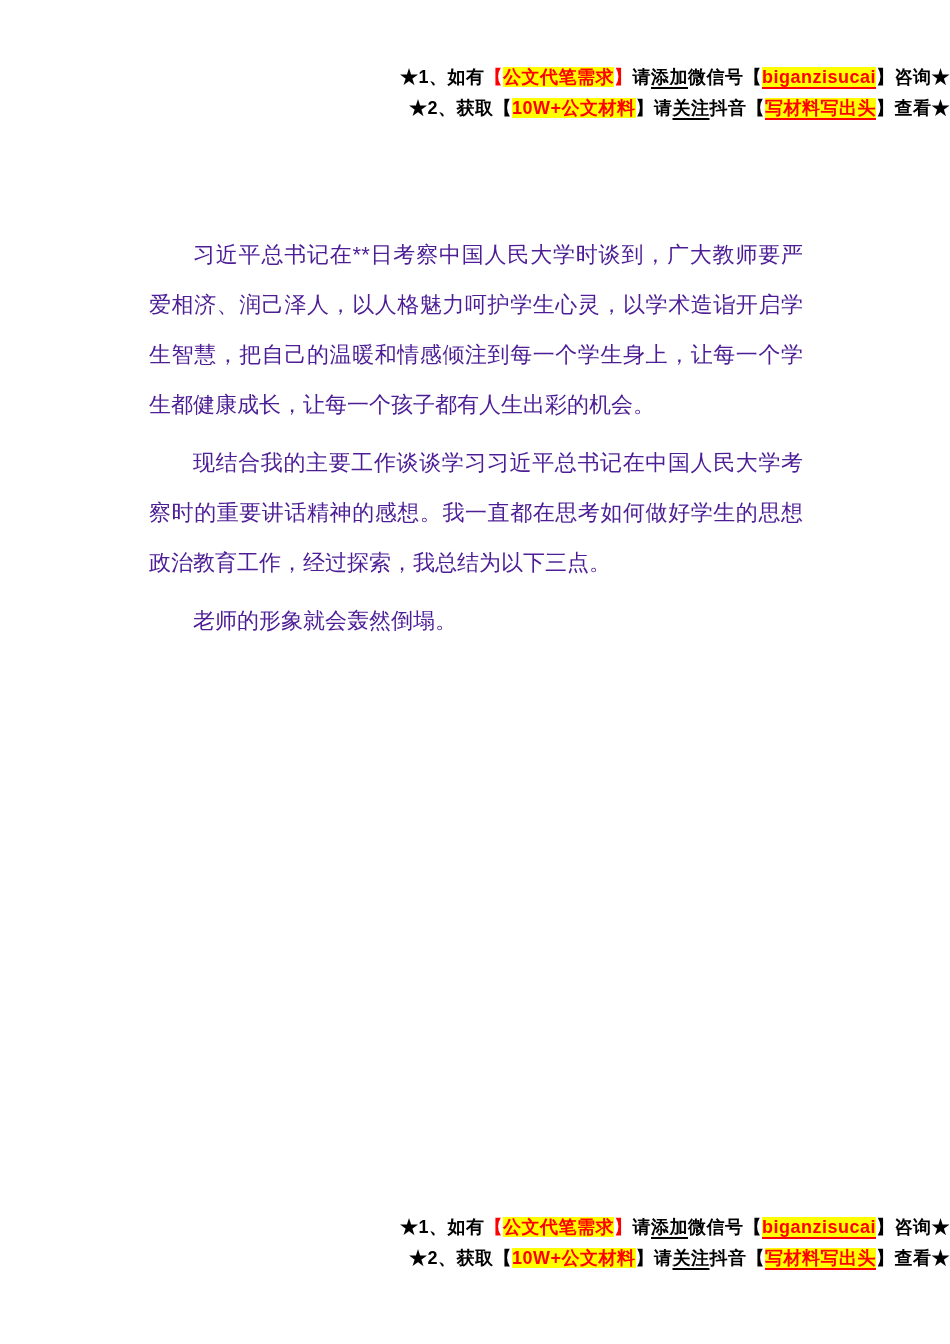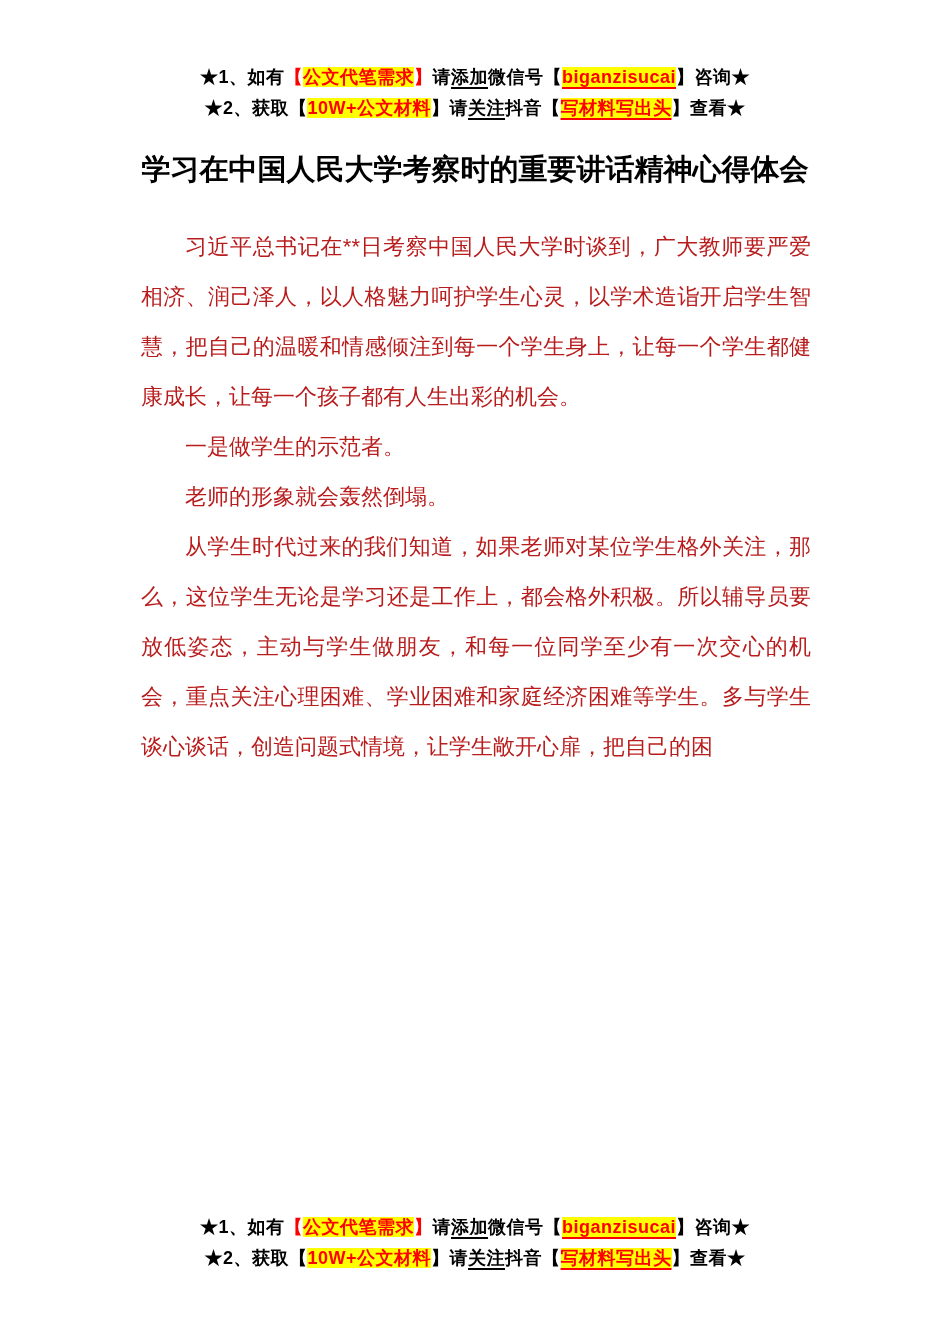--- a/index.html
+++ b/index.html
@@ -13,21 +13,21 @@
     height: 1344px;
     background: #ffffff;
     overflow: hidden;
     font-family: "Liberation Sans", sans-serif;
     color: #000000;
   }
   .banner {
     position: absolute;
     left: 0;
     right: 0;
-    text-align: center;
+    text-align: right;
     font-weight: bold;
     font-size: 18px;
     line-height: 31px;
     color: #000000;
     letter-spacing: 0.5px;
   }
   .banner-top { top: 62px; }
   .banner-bottom { top: 1212px; }
   .banner .red { color: #FF0000; }
   .banner .hl { background: #FFFF00; }
@@ -46,47 +46,45 @@
     font-weight: bold;
     color: #000000;
   }
   .body-block {
     position: absolute;
     top: 222px;
     left: 141px;
     width: 670px;
   }
   .body-para {
-    margin: 0;
+    margin: 8px;
     font-size: 22px;
     line-height: 50px;
     text-align: justify;
     text-justify: inter-ideograph;
     text-indent: 2em;
-    color: #b91c1c;
+    color: #4c1d95;
     font-family: "Liberation Sans", sans-serif;
   }
 </style>
 </head>
 <body>
 
 <div class="page">
 
   <div class="banner banner-top">
     <div><span>★1、如有</span><span class="red">【</span><span class="red hl">公文代笔需求</span><span class="red">】</span><span>请</span><span class="u">添加</span><span>微信号【</span><span class="red hl u">biganzisucai</span><span>】咨询★</span></div>
     <div><span>★2、获取【</span><span class="red hl">10W+公文材料</span><span>】请</span><span class="u">关注</span><span>抖音【</span><span class="red hl u">写材料写出头</span><span>】查看★</span></div>
   </div>
 
-  <div class="doc-title">学习在中国人民大学考察时的重要讲话精神心得体会</div>
 
   <div class="body-block">
       <p class="body-para">习近平总书记在**日考察中国人民大学时谈到，广大教师要严爱相济、润己泽人，以人格魅力呵护学生心灵，以学术造诣开启学生智慧，把自己的温暖和情感倾注到每一个学生身上，让每一个学生都健康成长，让每一个孩子都有人生出彩的机会。</p>
-      <p class="body-para">一是做学生的示范者。</p>
+      <p class="body-para">现结合我的主要工作谈谈学习习近平总书记在中国人民大学考察时的重要讲话精神的感想。我一直都在思考如何做好学生的思想政治教育工作，经过探索，我总结为以下三点。</p>
       <p class="body-para">老师的形象就会轰然倒塌。</p>
-      <p class="body-para">从学生时代过来的我们知道，如果老师对某位学生格外关注，那么，这位学生无论是学习还是工作上，都会格外积极。所以辅导员要放低姿态，主动与学生做朋友，和每一位同学至少有一次交心的机会，重点关注心理困难、学业困难和家庭经济困难等学生。多与学生谈心谈话，创造问题式情境，让学生敞开心扉，把自己的困</p>
     </div>
 
   <div class="banner banner-bottom">
     <div><span>★1、如有</span><span class="red">【</span><span class="red hl">公文代笔需求</span><span class="red">】</span><span>请</span><span class="u">添加</span><span>微信号【</span><span class="red hl u">biganzisucai</span><span>】咨询★</span></div>
     <div><span>★2、获取【</span><span class="red hl">10W+公文材料</span><span>】请</span><span class="u">关注</span><span>抖音【</span><span class="red hl u">写材料写出头</span><span>】查看★</span></div>
   </div>
 
 </div>
 
 </body></html>

